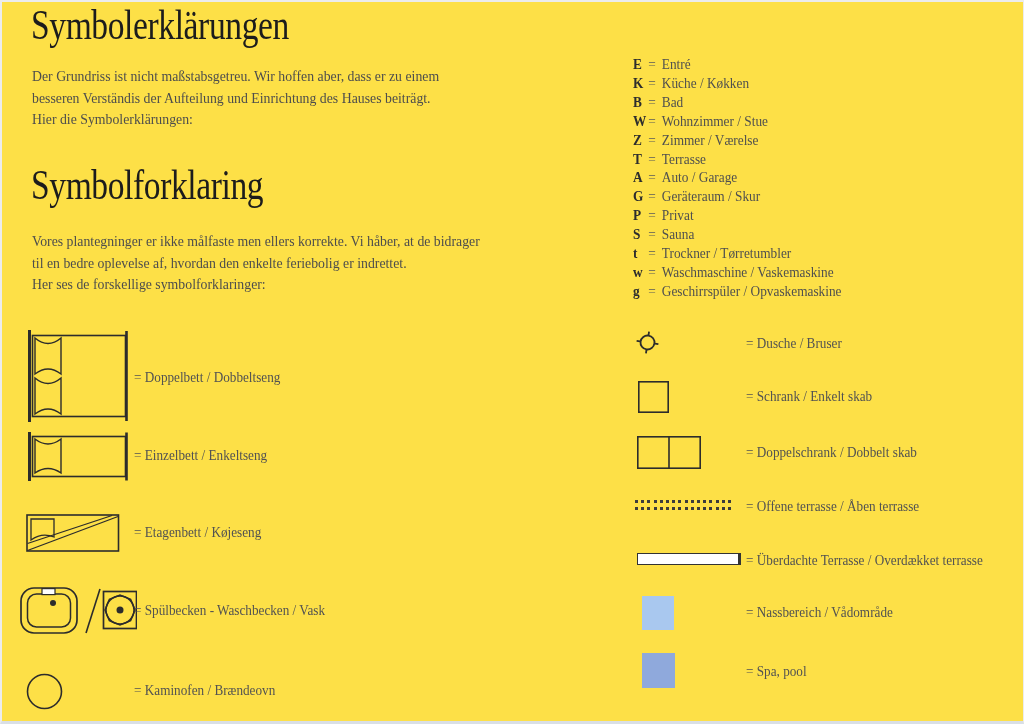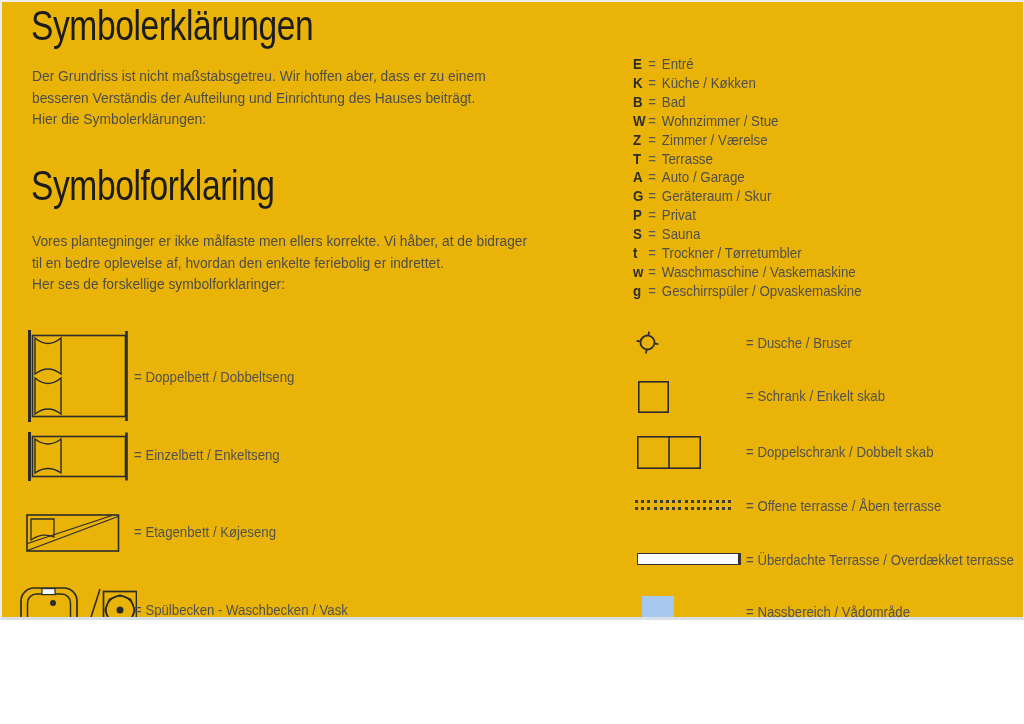--- a/index.html
+++ b/index.html
@@ -1,21 +1,21 @@
 <!DOCTYPE html>
 <html><head>
 <meta charset="utf-8">
 <style>
   html,body{margin:0;padding:0;background:#ffffff;}
   .page{
-    position:relative;width:1024px;height:620px;background:#eab308;
+    position:relative;width:1024px;height:724px;background:#fde047;
     box-sizing:border-box;overflow:hidden;
     border-top:2px solid #ececec;border-left:2px solid #ececec;
     border-right:1px solid #ececec;border-bottom:3px solid #d9dfe6;
-    font-family:Liberation Sans, sans-serif;
+    font-family:Liberation Serif, serif;
   }
   .abs{position:absolute;}
   .h-title{
     font-size:43px;line-height:44px;font-weight:400;color:#1c1c1c;
     transform:scaleX(0.78);transform-origin:0 0;white-space:nowrap;letter-spacing:-0.5px;
   }
   .intro{
     font-size:15.5px;line-height:21.5px;color:#4d4d4d;margin:0;
     white-space:pre-line;transform:scaleX(0.89);transform-origin:0 0;
   }

